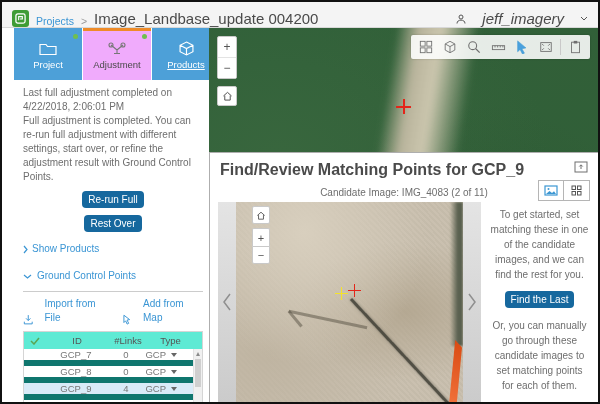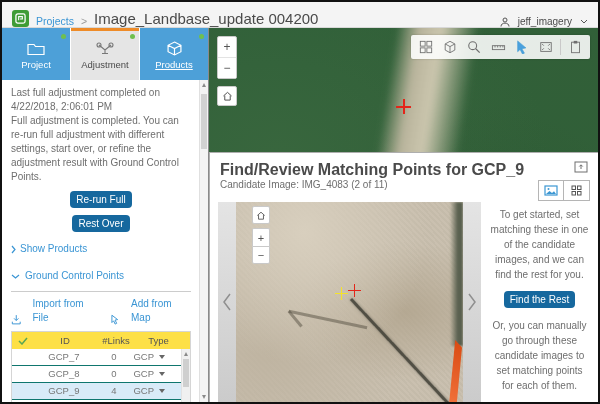--- a/index.html
+++ b/index.html
@@ -5,42 +5,42 @@
   * { margin:0; padding:0; box-sizing:border-box; }
   body { font-family:"Liberation Sans","DejaVu Sans",sans-serif; background:#fff; }
   #app { position:relative; width:600px; height:404px; border:2px solid #111; background:#fff; overflow:hidden; }
 
   
   #topbar { position:absolute; left:0; top:0; right:0; height:26px; background:#f4f4f4; border-bottom:1px solid #d8d8d8; display:flex; align-items:flex-end; padding:0 10px; gap:7px; }
   .logo { width:17px; height:17px; border-radius:3px; background:#3f9c35; display:flex; align-items:center; justify-content:center; }
   .crumb-link { color:#3a95d4; font-size:10.5px; cursor:pointer; }
   .crumb-sep { color:#9a9a9a; font-size:10.5px; }
   .crumb-cur { color:#4a4a4a; font-size:15px; }
-  .user { margin-left:auto; display:flex; align-items:center; gap:8px; color:#4a4a4a; font-size:10px; cursor:pointer; }
+  .user { margin-left:auto; display:flex; align-items:center; gap:16px; color:#4a4a4a; font-size:15px; cursor:pointer;font-style:italic; }
 
   
-  #left-panel { position:absolute; left:0; top:26px; width:207px; bottom:0; background:#fff; border-right:1px solid #8a8a8a; }
+  #left-panel { position:absolute; left:12px; top:26px; width:207px; bottom:0; background:#fff; border-right:1px solid #8a8a8a; }
   #tabs { display:flex; height:52px; }
   .tab { position:relative; flex:1; margin-right:1px; background:#4da0d8; color:#fff; display:flex; flex-direction:column; align-items:center; justify-content:center; gap:3px; font-size:9.5px; cursor:pointer; border-top:3px solid #4da0d8; }
   .tab:last-child { margin-right:0;text-decoration:underline; }
-  .tab.active { background:#e5e5e5; color:#4a4a4a; border-top:3px solid #ee8b28; }
+  .tab.active { background:#f0abfc; color:#4a4a4a; border-top:3px solid #ee8b28; }
   .tab .dot { position:absolute; top:3px; right:4px; width:5px; height:5px; border-radius:50%; background:#6fbf4f; }
 
   #panel-body { position:absolute; top:52px; left:0; right:9px; bottom:0; padding:6px 8px 0 9px; font-size:10px; color:#6e6e6e; line-height:1.4; overflow:hidden; }
   .btn-primary { display:block; margin:7px auto 0; padding:3px 6px; background:#16689e; color:#fff; border:none; border-radius:4px; font-size:10px; cursor:pointer; }
   .link-row { margin-top:10px; display:flex; align-items:center; gap:4px; color:#3a95d4; cursor:pointer; }
   .section-head { margin-top:13px; display:flex; align-items:center; gap:5px; color:#3a95d4; cursor:pointer; }
   .divider { border:none; border-top:1px solid #ccc; margin:8px 0 5px; }
   .import-row { display:flex; justify-content:flex-end; align-items:center; gap:11px; color:#3a95d4; font-size:10px; margin-bottom:6px; }
   .import-row span.lbl { cursor:pointer; }
   .ilink { display:flex; align-items:flex-end; gap:11px; cursor:pointer; }
 
   .gcp-table { position:relative; border:1px solid #d5d5d5; font-size:9.5px; color:#777; background:#fff; }
-  .t-head { display:flex; background:#fde047; height:17px; align-items:center; color:#555; padding-right:9px; }
-  .t-row { display:flex; height:17px; align-items:center; border-bottom:1px solid #0f766e; padding-right:25px; cursor:pointer; }
+  .t-head { display:flex; background:#5eead4; height:17px; align-items:center; color:#555; padding-right:9px; }
+  .t-row { display:flex; height:17px; align-items:center; border-bottom:6px solid #0f766e; padding-right:25px; cursor:pointer; }
   .t-row.selected { background:#d9ebf8; }
   .c-check { width:22px; display:flex; justify-content:center; }
   .c-id { width:62px; text-align:center; }
   .c-links { width:40px; text-align:center; }
   .c-type { flex:1; display:flex; align-items:center; justify-content:center; gap:5px; }
   .caret { width:0; height:0; border-left:3.5px solid transparent; border-right:3.5px solid transparent; border-top:4px solid #666; }
   .tbl-scroll { position:absolute; right:0; top:17px; bottom:0; width:9px; background:#f0f0f0; border-left:1px solid #e2e2e2; }
   .tbl-scroll .thumb { position:absolute; top:10px; left:1px; right:1px; height:28px; background:#cfcfcf; }
   .arr { position:absolute; left:2px; width:0; height:0; border-left:2.5px solid transparent; border-right:2.5px solid transparent; }
   .arr.up { top:3px; border-bottom:4px solid #8a8a8a; }
@@ -66,21 +66,21 @@
   .homebtn { position:absolute; left:8px; top:58px; width:20px; height:20px; background:#fff; border:1px solid #c9c9c9; border-radius:2px; display:flex; align-items:center; justify-content:center; cursor:pointer; }
 
   #map-toolbar { position:absolute; top:7px; right:8px; height:24px; background:rgba(255,255,255,.88); border-radius:2px; display:flex; align-items:center; padding:0 3px; box-shadow:0 0 2px rgba(0,0,0,.25); }
   .tool { width:24px; height:22px; display:flex; align-items:center; justify-content:center; cursor:pointer; }
   .tool-div { width:1px; height:16px; background:#c9c9c9; margin:0 2px; }
 
   
   #fr-panel { position:absolute; left:0; right:0; top:124px; bottom:0; background:#fff; border-top:1px solid #aeaeae; border-left:1px solid #aeaeae; }
   .fr-head { position:relative; padding:8px 10px 0; }
   .fr-title { font-size:16px; font-weight:bold; color:#4a4a4a; }
-  .fr-sub { font-size:10px; color:#6e6e6e; }
+  .fr-sub { margin-top:8px; font-size:10px; color:#6e6e6e;text-align:center; }
   .collapse-btn { position:absolute; right:10px; top:6px; cursor:pointer; }
   .view-toggle { position:absolute; right:8px; top:27px; display:flex; border:1px solid #b5b5b5; background:#fff; }
   .tg-btn { width:25px; height:19px; display:flex; align-items:center; justify-content:center; cursor:pointer; }
   .tg-btn:first-child { border-right:1px solid #b5b5b5; }
 
   .fr-viewer { position:absolute; left:8px; right:0; top:49px; bottom:0; display:flex; }
   .strip { width:18px; background:linear-gradient(180deg,#e4e4e4,#cbcbcb); display:flex; align-items:center; justify-content:center; cursor:pointer; }
   .candidate { width:227px; position:relative; overflow:hidden;
     background:
       radial-gradient(ellipse at 30% 15%, #d8cfbe 0%, rgba(216,207,190,0) 55%),
@@ -387,19 +387,19 @@
         </div>
 
         <div class="strip">
           <svg width="10" height="18" viewBox="0 0 10 18">
               <path d="M2 1l6 8-6 8" fill="none" stroke="#8f8f8f" stroke-width="1.5"></path>
             </svg>
         </div>
 
         <div class="instruction">
           <p>To get started, set matching these in one of the candidate images, and we can find the rest for you.</p>
-          <button class="btn-primary">Find the Rest</button>
+          <button class="btn-primary">Find the Last</button>
           <p>Or, you can manually go through these candidate images to set matching points for each of them.</p>
         </div>
       </div>
     </div>
   </div>
 </div>
 
 </body></html>

